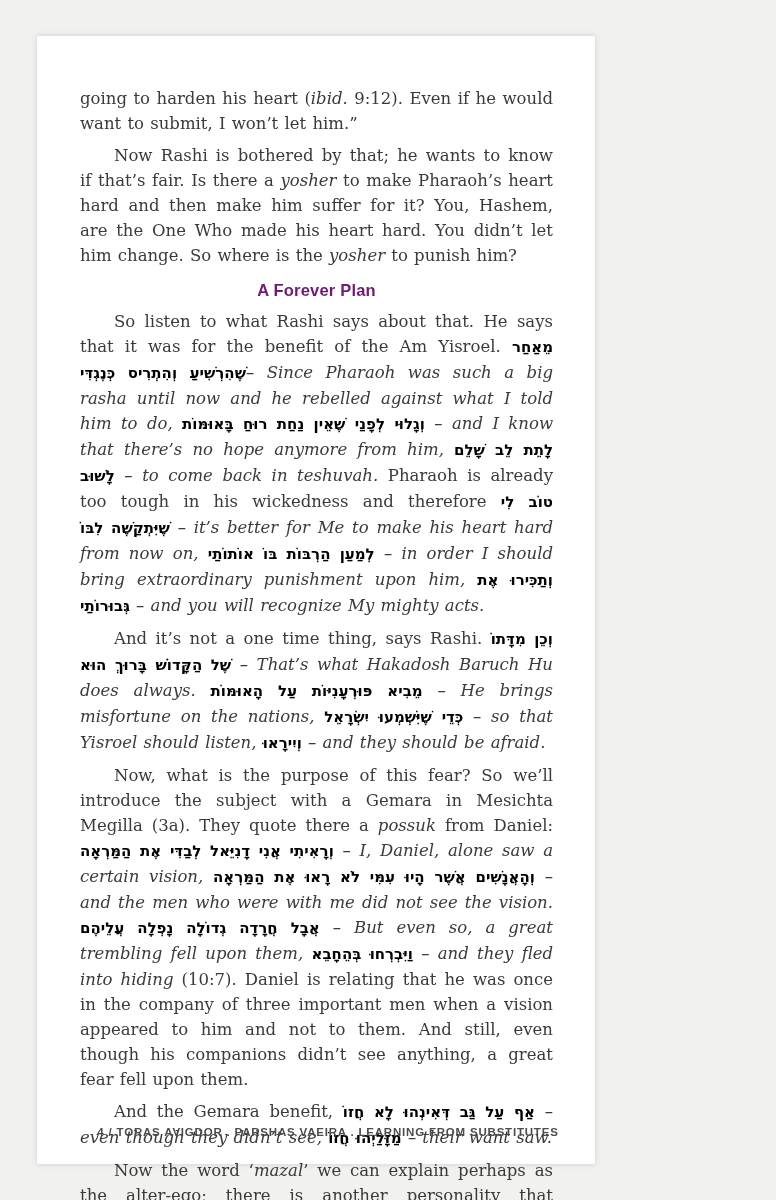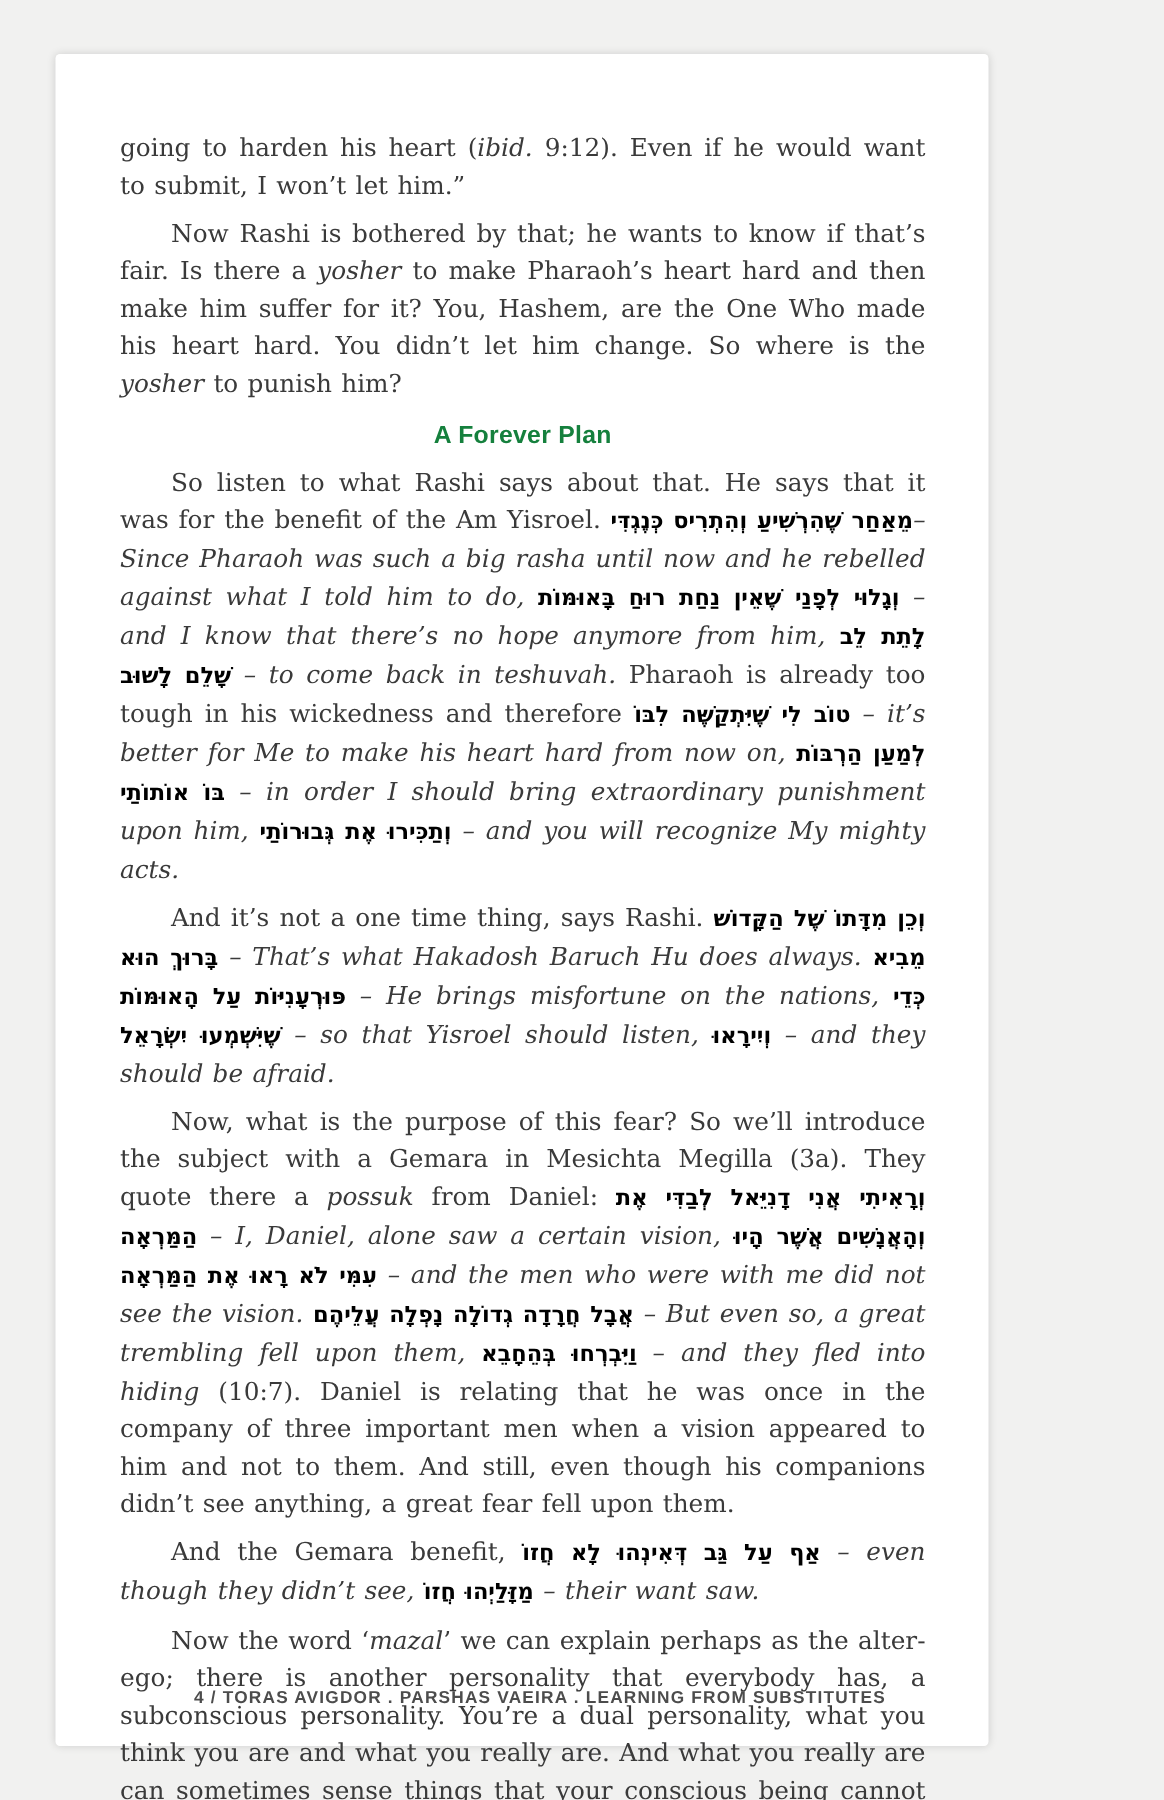--- a/index.html
+++ b/index.html
@@ -6,21 +6,21 @@
   body{
     width:776px;height:1200px;
     background:#f1f1f0;
     font-family:"DejaVu Serif", serif;
     position:relative;
     overflow:hidden;
   }
   .page{
     position:absolute;
     left:37px;top:36px;
-    width:622px;height:1128px;
+    width:558px;height:1128px;
     background:#ffffff;
     border-radius:3px;
     box-shadow:0 0 6px rgba(0,0,0,0.14);
   }
   .content{
     position:absolute;
     left:43px;right:42px;top:50px;
     color:#3a3a3a;
   }
   .body-p{
@@ -39,21 +39,21 @@
     font-size:15px;
     direction:rtl;
     unicode-bidi:isolate;
     color:#000000;
   }
   h2.section-heading{
     font-family:"Liberation Sans", sans-serif;
     font-weight:bold;
     font-size:16.5px;
     letter-spacing:0.2px;
-    color:#15803d;
+    color:#701a75;
     text-align:center;
     margin:13px 0 9px 0;
   }
   .footer{
     position:absolute;
     left:0;right:0;
     bottom:26px;
     text-align:center;
     font-family:"Liberation Sans", sans-serif;
     font-weight:bold;

